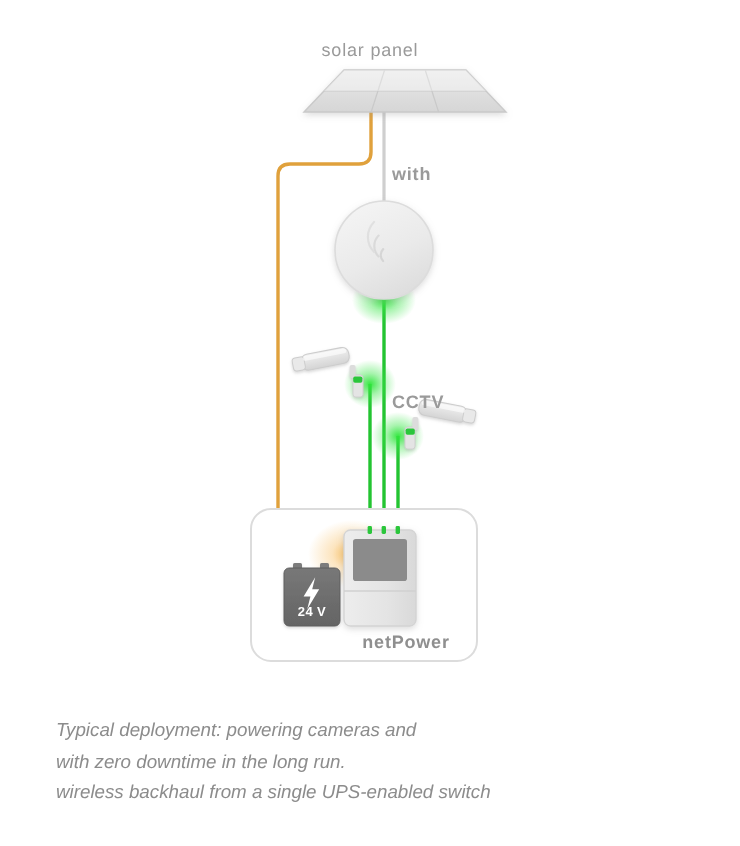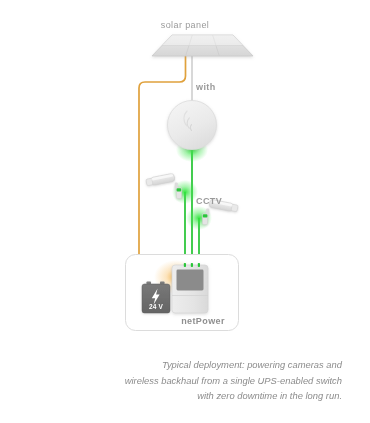--- a/index.html
+++ b/index.html
@@ -72,21 +72,21 @@
     font-weight: bold;
     color: #ffffff;
     letter-spacing: 0.2px;
     user-select: none;
   }
   #caption {
     position: absolute;
     left: 28px;
     top: 357px;
     width: 314px;
-    text-align: right;
+    text-align: left;
     font-family: "Liberation Sans", sans-serif;
     font-style: italic;
     font-size: 9.4px;
     line-height: 15.5px;
     color: #8c8c8c;
     user-select: none;
   }
   #caption div { white-space: nowrap; }
 </style>
 </head>
@@ -251,17 +251,17 @@
   <div class="lbl" id="label-nray">with</div>
 
   <div class="lbl" id="label-cctv">CCTV</div>
 
   <div class="lbl" id="label-netpower">netPower</div>
 
   <div id="battery-voltage">24 V</div>
 
   <div id="caption">
     <div>Typical deployment: powering cameras and</div>
+    <div>with zero downtime in the long run.</div>
     <div>wireless backhaul from a single UPS-enabled switch</div>
-    <div>with zero downtime in the long run.</div>
   </div>
 
 </div>
 
 </body></html>

